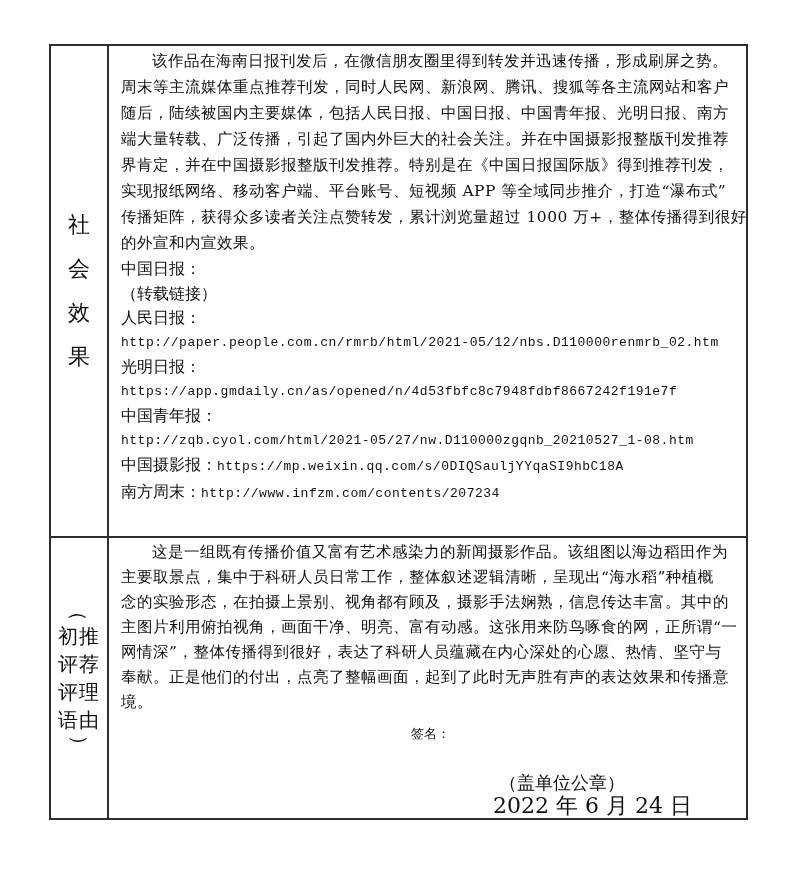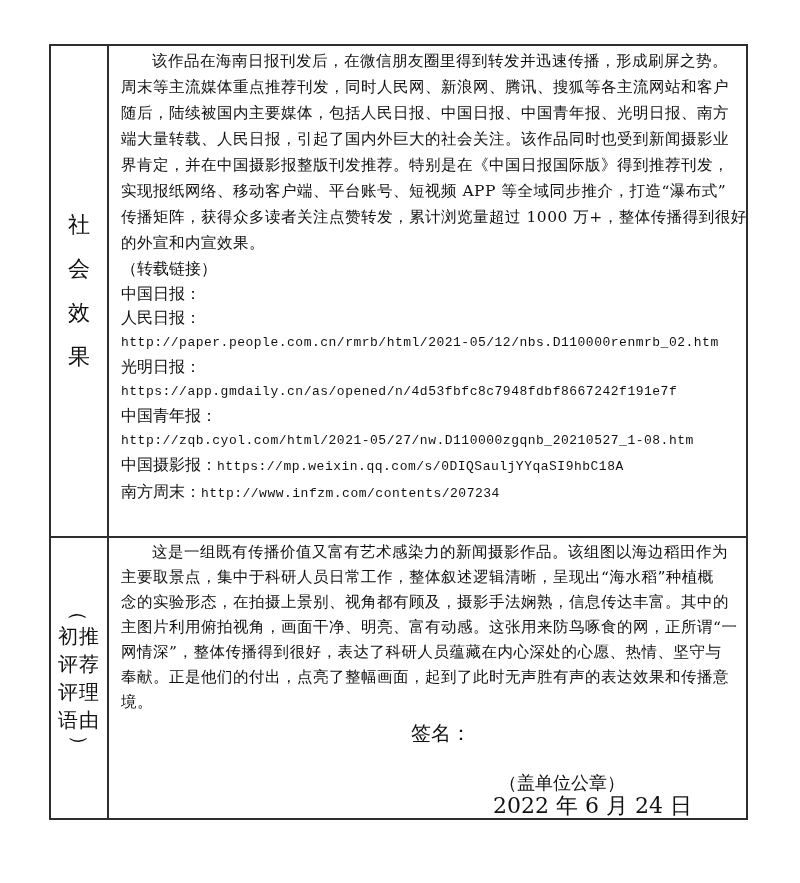--- a/index.html
+++ b/index.html
@@ -50,51 +50,51 @@
     white-space: nowrap; letter-spacing: 0.5px;
   }
   .para-line:first-child { text-indent: 2em; }
   .links-block { margin-top: 1px; }
   .link-line { font-size: 16px; line-height: 24.5px; white-space: nowrap; }
   .url-text {
     font-family: "Liberation Mono", "DejaVu Sans Mono", monospace;
     font-size: 13px; letter-spacing: 0.5px;
   }
   .rec-para .para-line { line-height: 25px; }
-  .sign-line { margin-top: 6px; margin-left: 290px; font-size: 20px; line-height: 25px; }
+  .sign-line { margin-top: 6px; margin-left: 290px; font-size: 13px; line-height: 25px; }
   .seal-line { margin-top: 26px; margin-left: 378px; font-size: 18px; line-height: 22px; }
   .date-line { margin-left: 372px; font-size: 22px; line-height: 24px; }
 </style>
 </head>
 <body>
 
 <div class="form-table">
 
   <div class="form-row row-social">
     <div class="label-cell">
       <div class="vlabel-char">社</div>
       <div class="vlabel-char">会</div>
       <div class="vlabel-char">效</div>
       <div class="vlabel-char">果</div>
     </div>
     <div class="content-cell">
       <div class="para">
         <div class="para-line">该作品在海南日报刊发后，在微信朋友圈里得到转发并迅速传播，形成刷屏之势。</div>
         <div class="para-line">周末等主流媒体重点推荐刊发，同时人民网、新浪网、腾讯、搜狐等各主流网站和客户</div>
         <div class="para-line">随后，陆续被国内主要媒体，包括人民日报、中国日报、中国青年报、光明日报、南方</div>
-        <div class="para-line">端大量转载、人民日报，引起了国内外巨大的社会关注。该作品同时也受到新闻摄影业</div>
+        <div class="para-line">端大量转载、广泛传播，引起了国内外巨大的社会关注。并在中国摄影报整版刊发推荐</div>
         <div class="para-line">界肯定，并在中国摄影报整版刊发推荐。特别是在《中国日报国际版》得到推荐刊发，</div>
         <div class="para-line">实现报纸网络、移动客户端、平台账号、短视频 APP 等全域同步推介，打造“瀑布式”</div>
         <div class="para-line">传播矩阵，获得众多读者关注点赞转发，累计浏览量超过 1000 万+，整体传播得到很好</div>
         <div class="para-line">的外宣和内宣效果。</div>
       </div>
       <div class="links-block">
+        <div class="link-line">中国日报：</div>
+
         <div class="link-line">（转载链接）</div>
-
-        <div class="link-line">中国日报：</div>
 
         <div class="link-line">人民日报：</div>
         <div class="link-line url-text">http://paper.people.com.cn/rmrb/html/2021-05/12/nbs.D110000renmrb_02.htm</div>
 
         <div class="link-line">光明日报：</div>
         <div class="link-line url-text">https://app.gmdaily.cn/as/opened/n/4d53fbfc8c7948fdbf8667242f191e7f</div>
 
         <div class="link-line">中国青年报：</div>
         <div class="link-line url-text">http://zqb.cyol.com/html/2021-05/27/nw.D110000zgqnb_20210527_1-08.htm</div>
 

